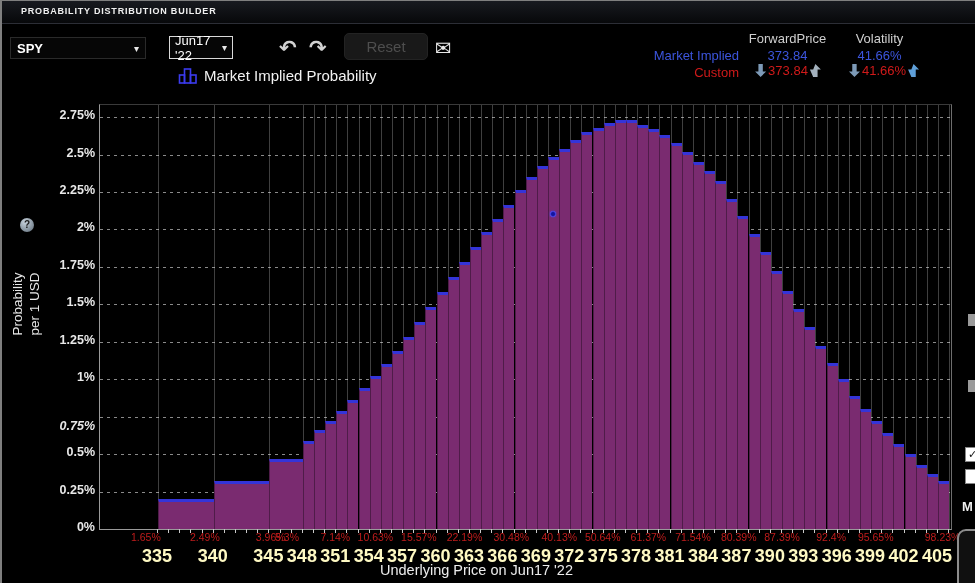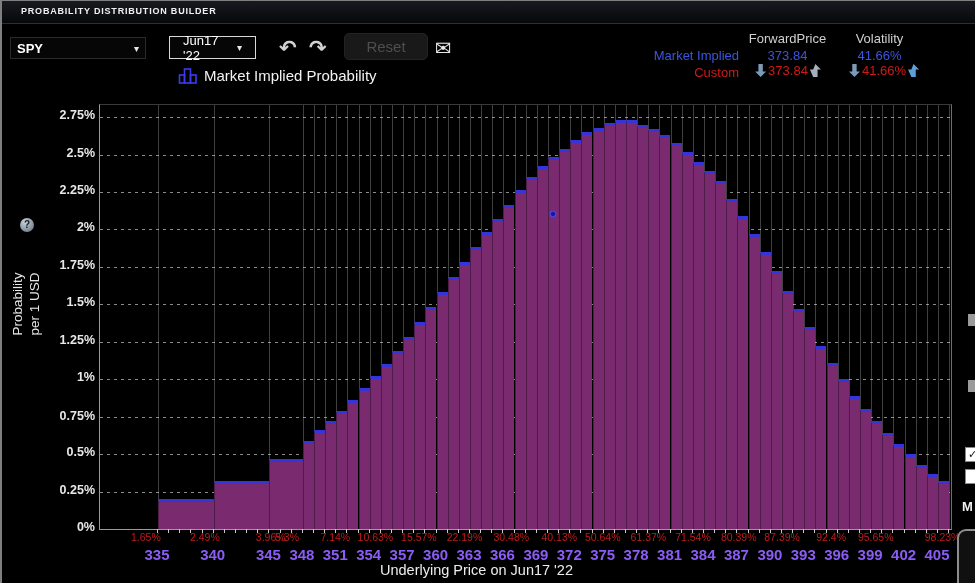--- a/index.html
+++ b/index.html
@@ -18,21 +18,21 @@
   #titlebar span{
     position:absolute;left:19px;top:5px;font-size:9px;font-weight:bold;
     letter-spacing:.8px;color:#f0f0f0;
   }
   
   .select{
     position:absolute;background:#060606;color:#fff;font-size:13px;
     display:flex;align-items:center;box-sizing:border-box;cursor:pointer;
   }
   #symbol-select{left:8px;top:36px;width:136px;height:22px;border:1px solid #2a2a2a;font-weight:bold;padding:0 6px;}
-  #expiry-select{left:167px;top:35px;width:87px;height:23px;border:1px solid #d9d9d9;padding:0 13px;}
+  #expiry-select{left:167px;top:35px;width:64px;height:23px;border:1px solid #d9d9d9;padding:0 5px;}
   .select .caret{margin-left:auto;font-size:10px;color:#e8e8e8;}
   .tool-icon{position:absolute;color:#d2d2d2;font-size:21px;font-weight:bold;cursor:pointer;line-height:1;}
   #undo-icon{left:277px;top:36px;}
   #redo-icon{left:307px;top:36px;}
   #reset-button{
     position:absolute;left:342px;top:32px;width:84px;height:27px;
     background:#191919;border:1px solid #232323;border-radius:5px;
     color:#4e4e4e;font-size:15px;cursor:default;font-family:inherit;
   }
   #mail-icon{left:433px;top:37px;font-size:20px;font-weight:normal;color:#e8e8e8;}
@@ -66,21 +66,21 @@
   .bar{
     position:absolute;box-sizing:border-box;background:#7a2b70;
     border-top:3px solid #3434d8;border-left:1px solid rgba(0,0,0,.35);
   }
   #ctrl-dot{position:absolute;width:6px;height:6px;border-radius:50%;
     background:radial-gradient(circle,#15159e 0 35%,#5050ff 70%,#2a2ae0 100%);
     box-shadow:0 0 2px #4444ff;cursor:pointer;}
   
   .ylab{position:absolute;left:18px;width:75px;text-align:right;color:#e8e8e8;font-size:12.5px;font-weight:bold;}
   .xtick{position:absolute;width:1px;height:4px;background:#c8c8c8;top:528px;}
-  .xlab{position:absolute;width:44px;margin-left:-22px;text-align:center;color:#8b5cf6;font-size:15px;font-weight:bold;top:545px;}
+  .xlab{position:absolute;width:44px;margin-left:-22px;text-align:center;color:#fef9c3;font-size:18px;font-weight:bold;top:545px;}
   .cumlab{position:absolute;width:60px;margin-left:-30px;text-align:center;color:#c01c1c;font-size:10.5px;top:530px;}
   #xaxis-title{position:absolute;left:378px;top:561px;color:#ececec;font-size:14.5px;}
   #yaxis-title{
     position:absolute;left:8px;top:228px;width:150px;color:#e8e8e8;font-size:13.5px;
     transform:rotate(-90deg);transform-origin:75px 75px;text-align:center;line-height:1.25;
   }
   #help-icon{
     position:absolute;left:18px;top:217px;width:14px;height:14px;border-radius:50%;
     background:radial-gradient(circle at 35% 30%,#c7d2dc,#5d6b77);
     color:#1c1c1c;font-size:10px;font-weight:bold;text-align:center;line-height:14px;cursor:pointer;
@@ -282,21 +282,21 @@
       <div class="bar" style="left: 804.6px; width: 11.1px; top: 349.1px; height: 74.9px; background: rgb(122, 43, 112); border-top-color: rgb(52, 52, 216);"></div>
       <div class="bar" style="left: 815.7px; width: 11.1px; top: 359.6px; height: 64.4px; background: rgb(122, 43, 112); border-top-color: rgb(52, 52, 216);"></div>
       <div class="bar" style="left: 826.9px; width: 11.1px; top: 368.6px; height: 55.4px; background: rgb(122, 43, 112); border-top-color: rgb(52, 52, 216);"></div>
       <div class="bar" style="left: 838px; width: 11.1px; top: 376.1px; height: 47.9px; background: rgb(122, 43, 112); border-top-color: rgb(52, 52, 216);"></div>
       <div class="" id="ctrl-dot" style="left: 449.5px; top: 106.4px;"></div>
     </div>
   <div id="axes">
       <div class="ylab" style="top: 519px;">0%</div>
       <div class="ylab" style="top: 481.5px;">0.25%</div>
       <div class="ylab" style="top: 444.1px;">0.5%</div>
-      <div class="ylab" style="top: 408px;">0.75%</div>
+      <div class="ylab" style="top: 418px; font-style: italic;">0.75%</div>
       <div class="ylab" style="top: 369.2px;">1%</div>
       <div class="ylab" style="top: 331.7px;">1.25%</div>
       <div class="ylab" style="top: 294.3px;">1.5%</div>
       <div class="ylab" style="top: 256.8px;">1.75%</div>
       <div class="ylab" style="top: 219.4px;">2%</div>
       <div class="ylab" style="top: 181.9px;">2.25%</div>
       <div class="ylab" style="top: 144.5px;">2.5%</div>
       <div class="ylab" style="top: 107px;">2.75%</div>
       <div class="xtick" style="left: 155px;"></div>
       <div class="xtick" style="left: 166.1px;"></div>

